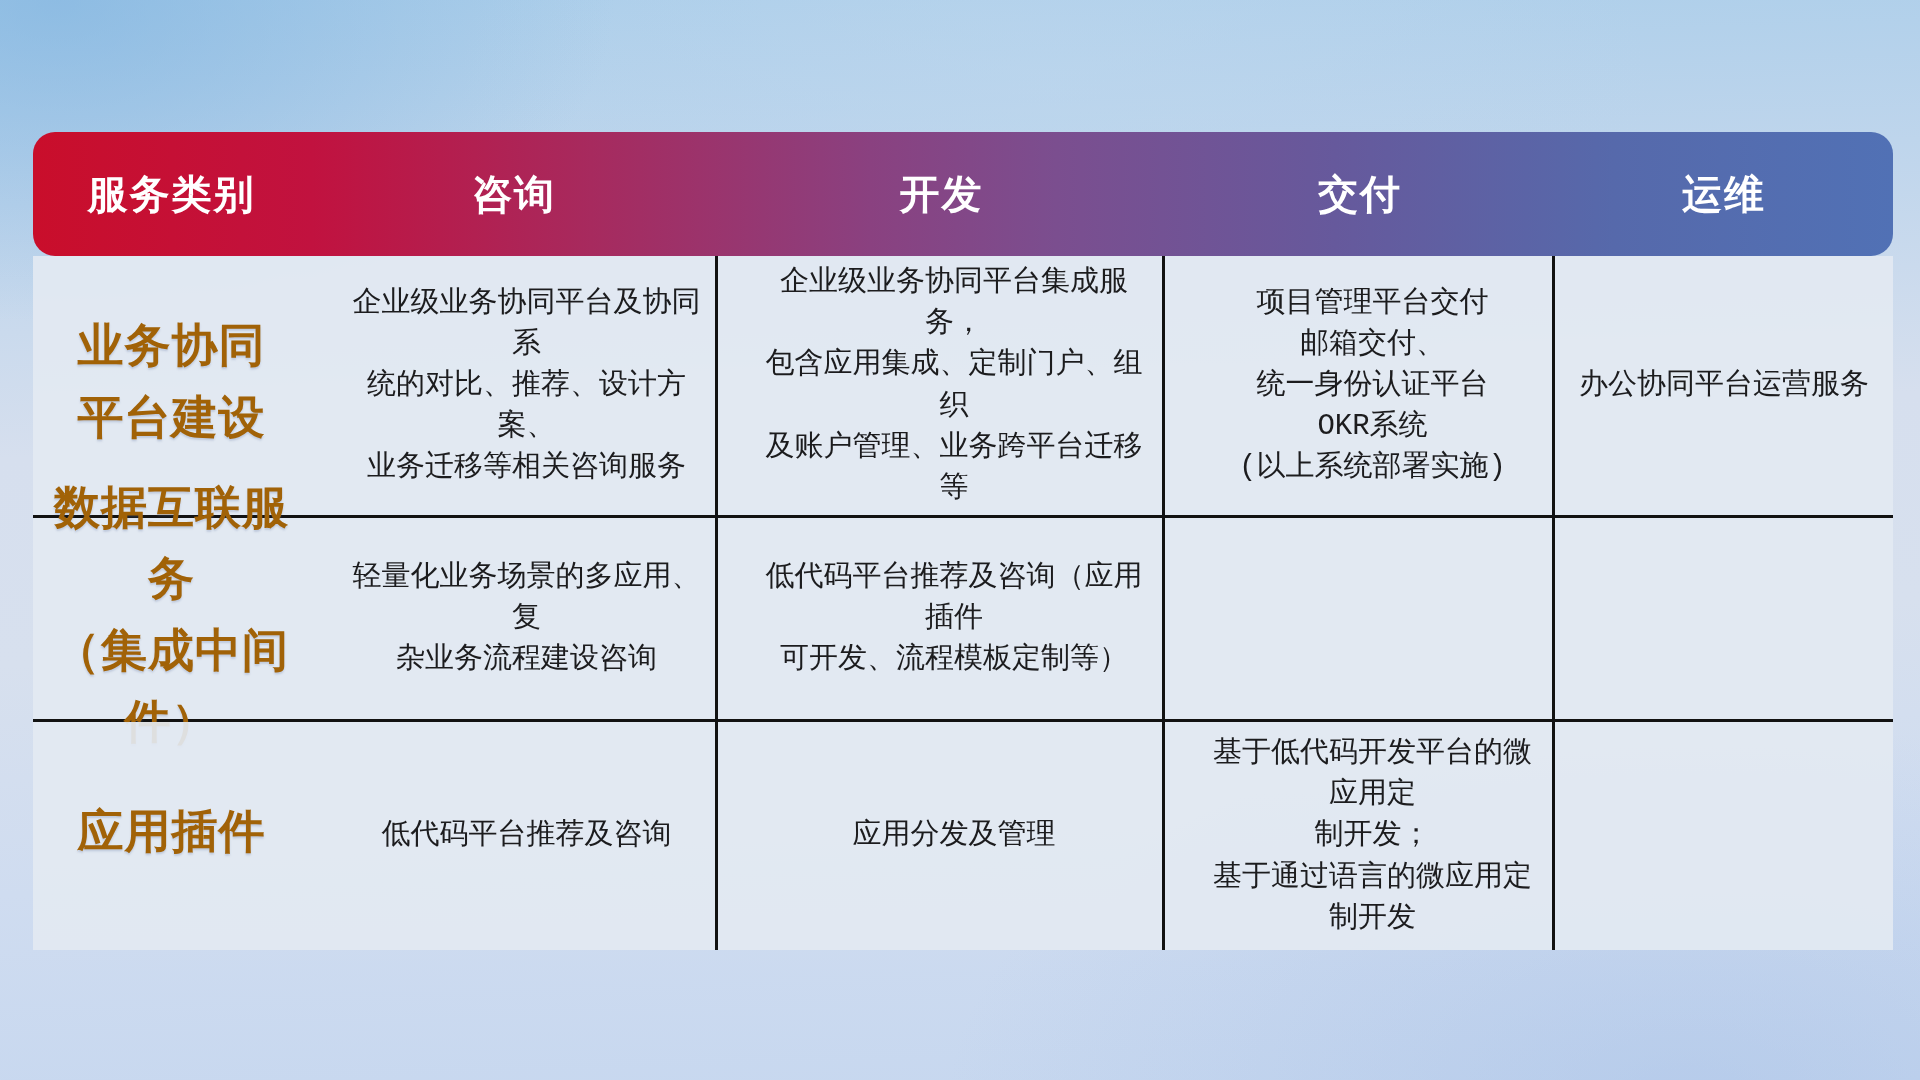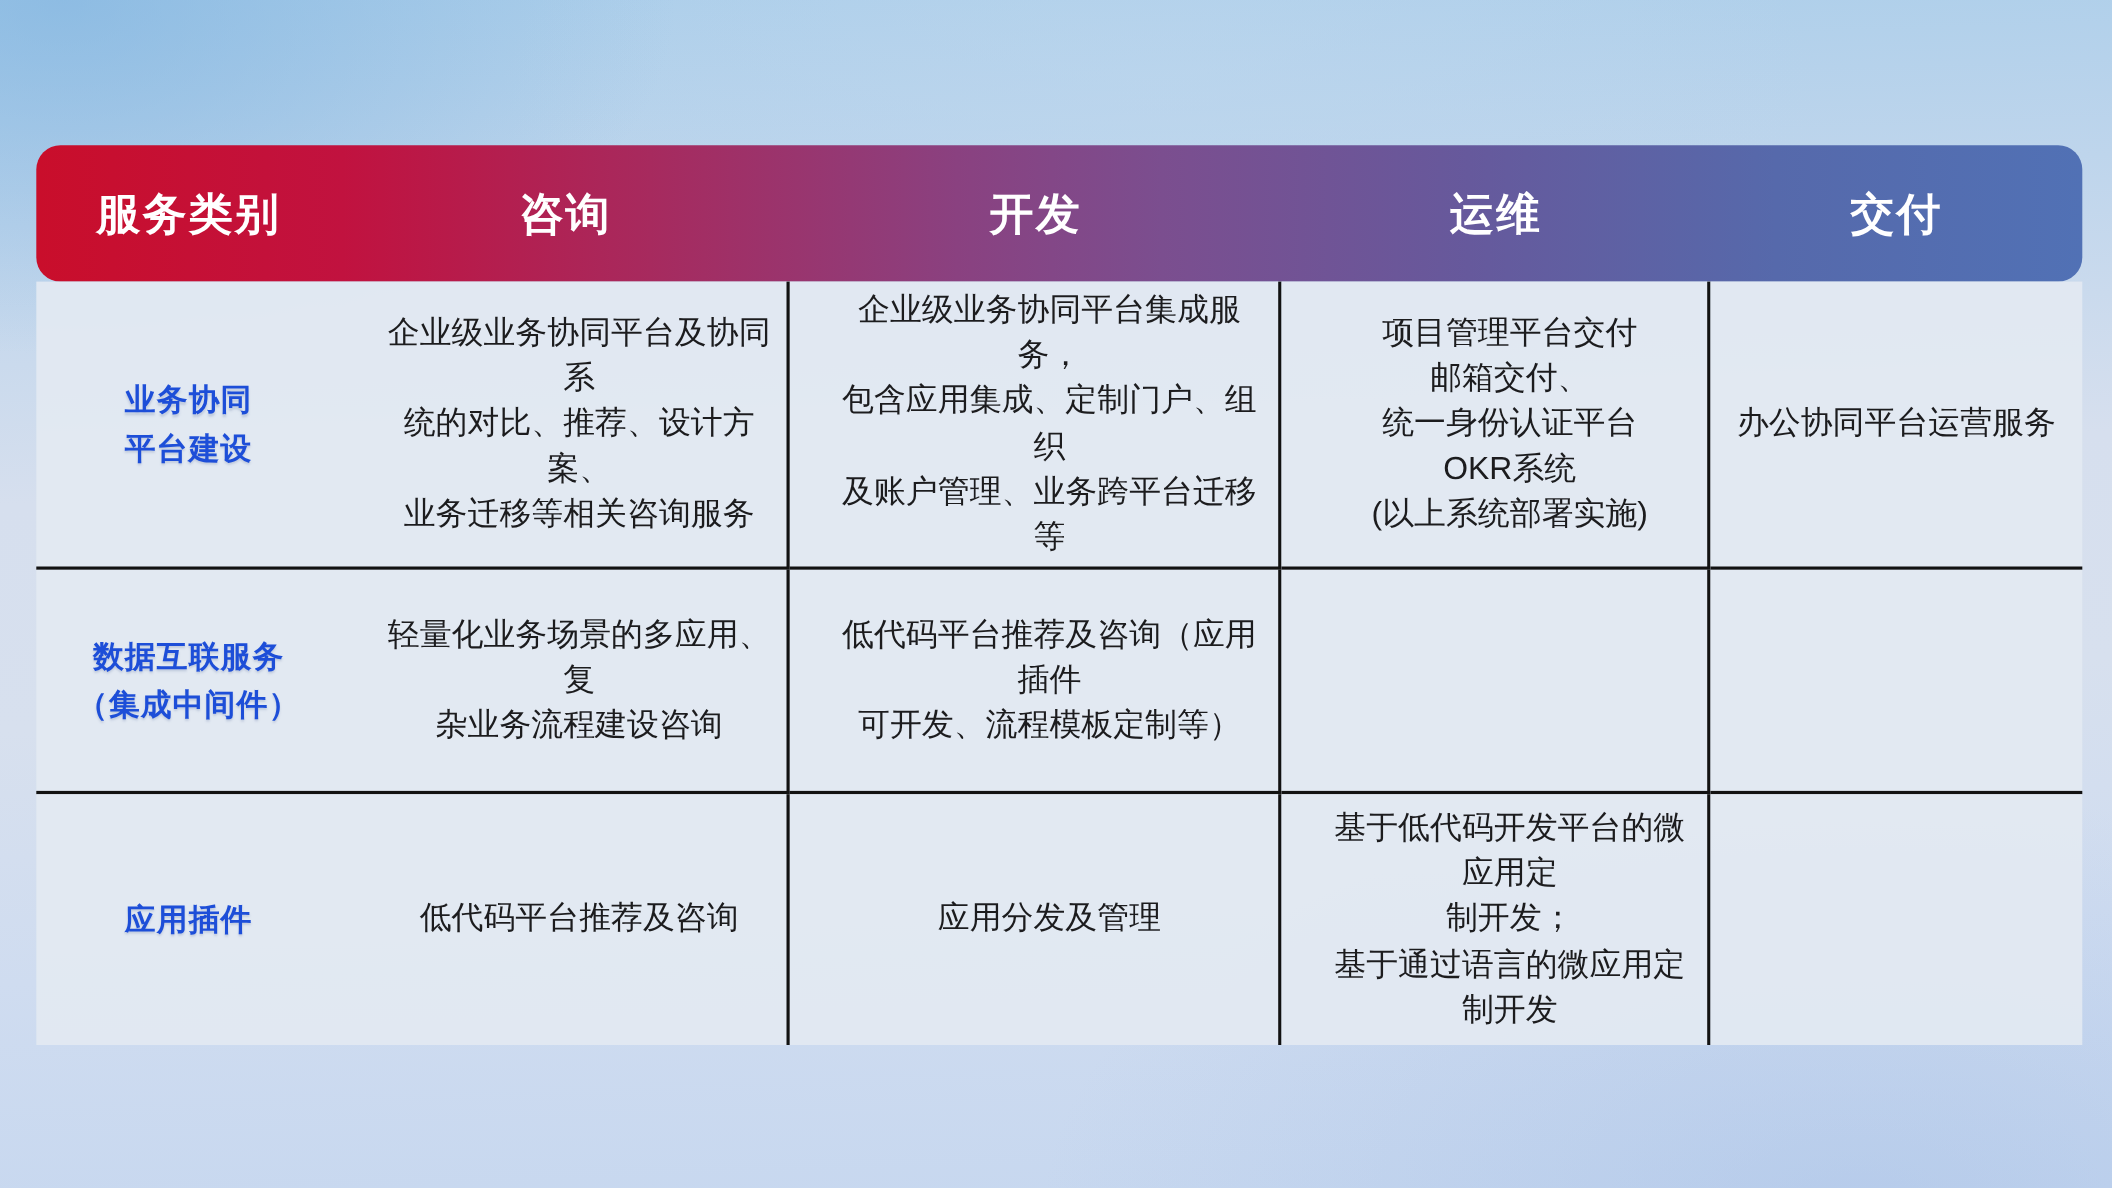--- a/index.html
+++ b/index.html
@@ -1,20 +1,20 @@
 <!DOCTYPE html>
 <html><head>
 <meta charset="utf-8">
 <style>
   html,body{margin:0;padding:0;}
   .stage{
     position:relative;
     width:1920px;height:1080px;
     overflow:hidden;
-    font-family:Liberation Sans, sans-serif;
+    font-family:Liberation Mono, monospace;
     background:
       radial-gradient(900px 520px at 3% 0%, rgba(122,176,222,0.60), rgba(122,176,222,0) 62%),
       radial-gradient(1000px 500px at 55% 8%, rgba(190,215,238,0.55), rgba(190,215,238,0) 60%),
       radial-gradient(1200px 620px at 88% 102%, rgba(158,186,228,0.40), rgba(158,186,228,0) 62%),
       linear-gradient(178deg,#abceea 0%,#bed5ec 18%,#d6dfee 40%,#d7e0ee 58%,#cfdcf0 78%,#c6d7ef 100%);
   }
   .service-table{position:absolute;left:33px;top:132px;width:1860px;}
   .thead{
     display:grid;
     grid-template-columns:277px 408px 447px 390px 338px;
@@ -39,38 +39,38 @@
     box-sizing:border-box;
     padding:10px 12px;
     text-align:center;
     white-space:pre-line;
     color:#1c1c1e;
     font-size:29px;line-height:1.42;
   }
   .cell.vline{border-right:3px solid #121212;padding-left:40px;}
   .cell.bline{border-bottom:3px solid #121212;}
   .cell.cat{
-    color:#1d4ed8;
+    color:#a16207;
     font-weight:700;
-    font-size:28px;line-height:1.55;letter-spacing:1px;
+    font-size:46px;line-height:1.55;letter-spacing:1px;
     text-shadow:0 2px 2px rgba(90,110,160,0.25);
   }
 </style>
 </head>
 <body>
 
 <div class="stage">
   <div class="service-table">
 
     <div class="thead">
       <div>服务类别</div>
       <div>咨询</div>
       <div>开发</div>
+      <div>交付</div>
       <div>运维</div>
-      <div>交付</div>
     </div>
 
     <div class="tbody">
 
       <div class="cell cat bline">业务协同
 平台建设</div>
       <div class="cell bline vline">企业级业务协同平台及协同系
 统的对比、推荐、设计方案、
 业务迁移等相关咨询服务</div>
       <div class="cell bline vline">企业级业务协同平台集成服务，

